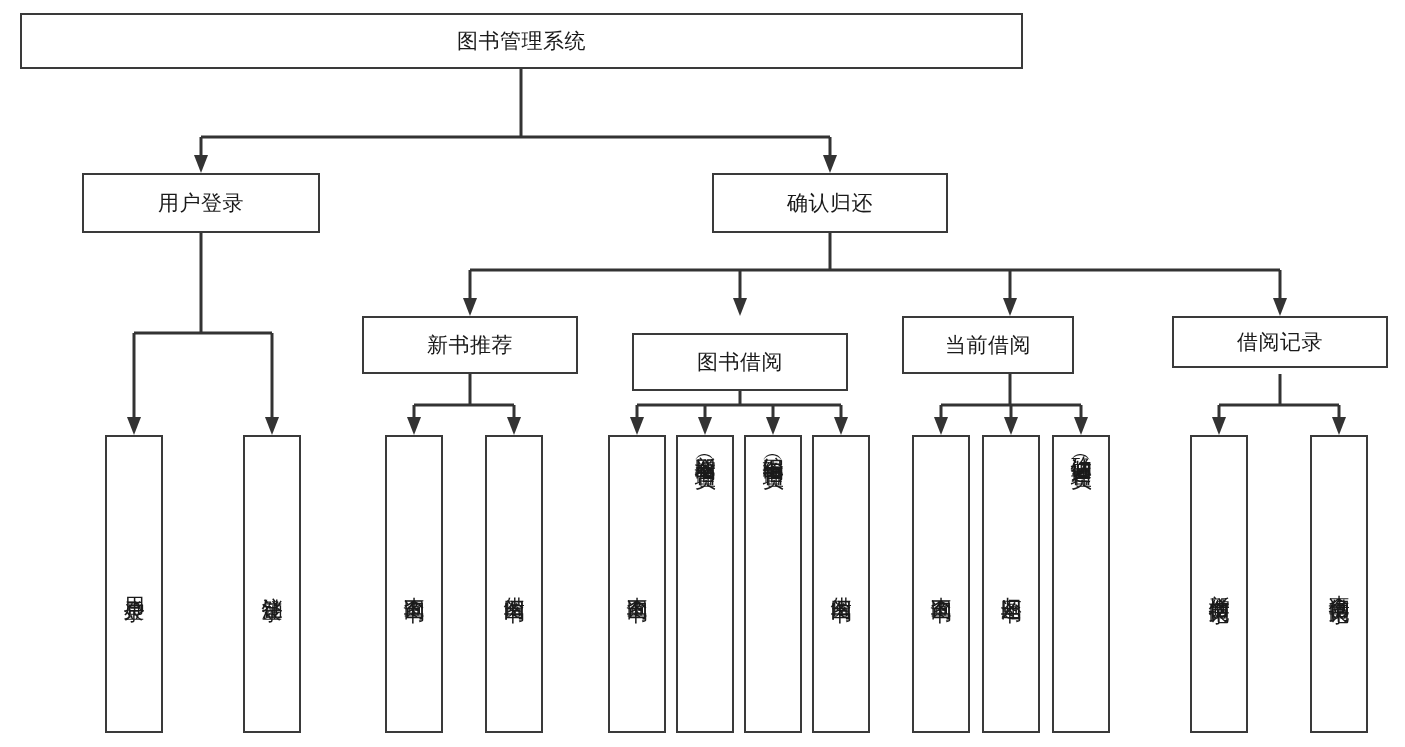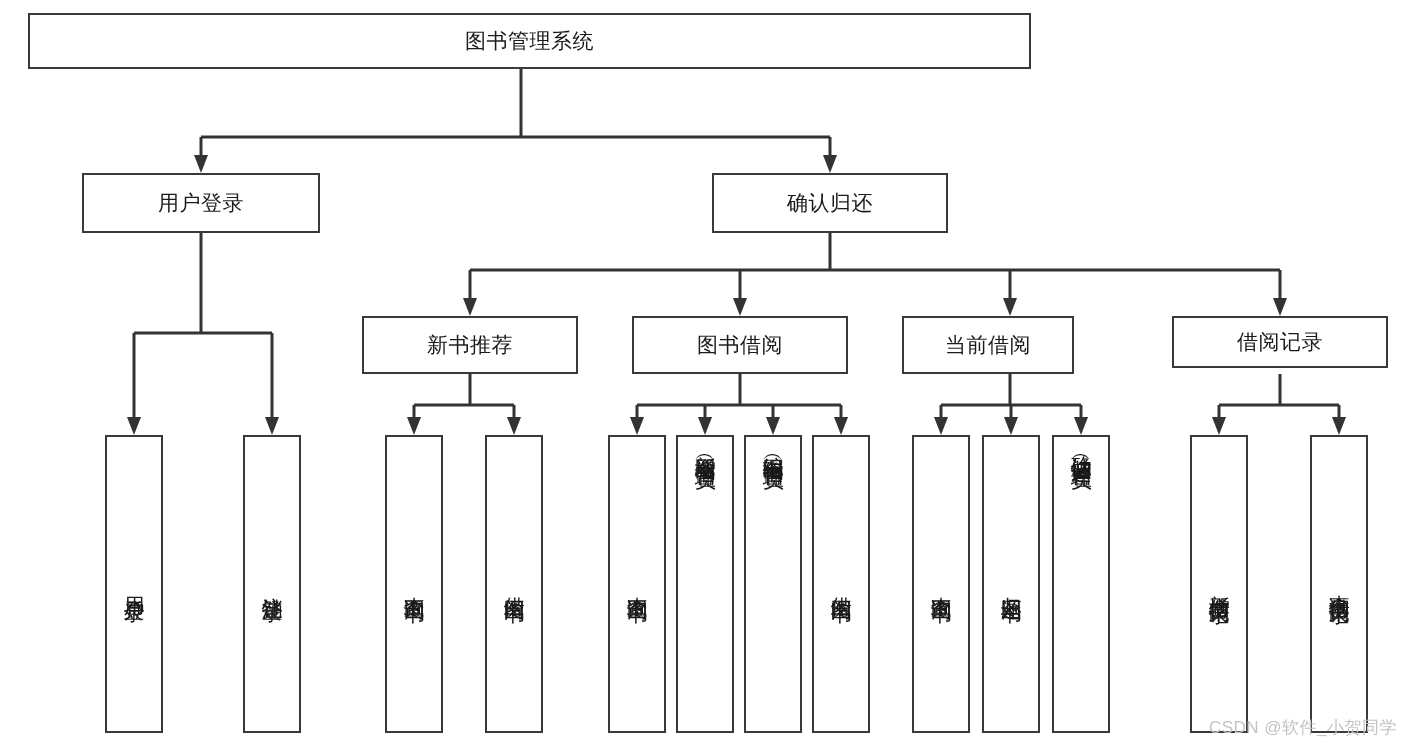--- a/index.html
+++ b/index.html
@@ -132,33 +132,33 @@
         <polygon points="834,417 848,417 841,435" fill="#333333"></polygon>
         <polygon points="934,417 948,417 941,435" fill="#333333"></polygon>
         <polygon points="1004,417 1018,417 1011,435" fill="#333333"></polygon>
         <polygon points="1074,417 1088,417 1081,435" fill="#333333"></polygon>
         <polygon points="1212,417 1226,417 1219,435" fill="#333333"></polygon>
         <polygon points="1332,417 1346,417 1339,435" fill="#333333"></polygon>
       </g>
   </svg>
 
   <div id="nodes-layer">
-      <div class="node-box" style="left: 20px; top: 13px; width: 1003px; height: 56px; margin-left: 8px;">
+      <div class="node-box" style="left: 20px; top: 13px; width: 1003px; height: 56px;">
         <span class="node-label">图书管理系统</span>
       </div>
       <div class="node-box" style="left: 82px; top: 173px; width: 238px; height: 60px;">
         <span class="node-label">用户登录</span>
       </div>
       <div class="node-box" style="left: 712px; top: 173px; width: 236px; height: 60px;">
         <span class="node-label">确认归还</span>
       </div>
       <div class="node-box" style="left: 362px; top: 316px; width: 216px; height: 58px; text-align: center;">
         <span class="node-label">新书推荐</span>
       </div>
-      <div class="node-box" style="left: 632px; top: 316px; width: 216px; height: 58px;">
+      <div class="node-box" style="left: 632px; top: 333px; width: 216px; height: 58px;">
         <span class="node-label">图书借阅</span>
       </div>
       <div class="node-box" style="left: 902px; top: 316px; width: 172px; height: 58px;">
         <span class="node-label">当前借阅</span>
       </div>
       <div class="node-box" style="left: 1172px; top: 316px; width: 216px; height: 52px;">
         <span class="node-label">借阅记录</span>
       </div>
       <div class="node-box vertical center" style="left: 105px; top: 435px; width: 58px; height: 298px;">
         <span class="node-label">用户登录</span>
@@ -194,15 +194,14 @@
         <span class="node-label">确认归还（管理员）</span>
       </div>
       <div class="node-box vertical center" style="left: 1190px; top: 435px; width: 58px; height: 298px;">
         <span class="node-label">新增借阅记录</span>
       </div>
       <div class="node-box vertical center" style="left: 1310px; top: 435px; width: 58px; height: 298px;">
         <span class="node-label">查询借阅记录</span>
       </div>
     </div>
 
-  <div class="watermark">CSDN @软件_小贺同学</div>
 
 </div>
 
 </body></html>

